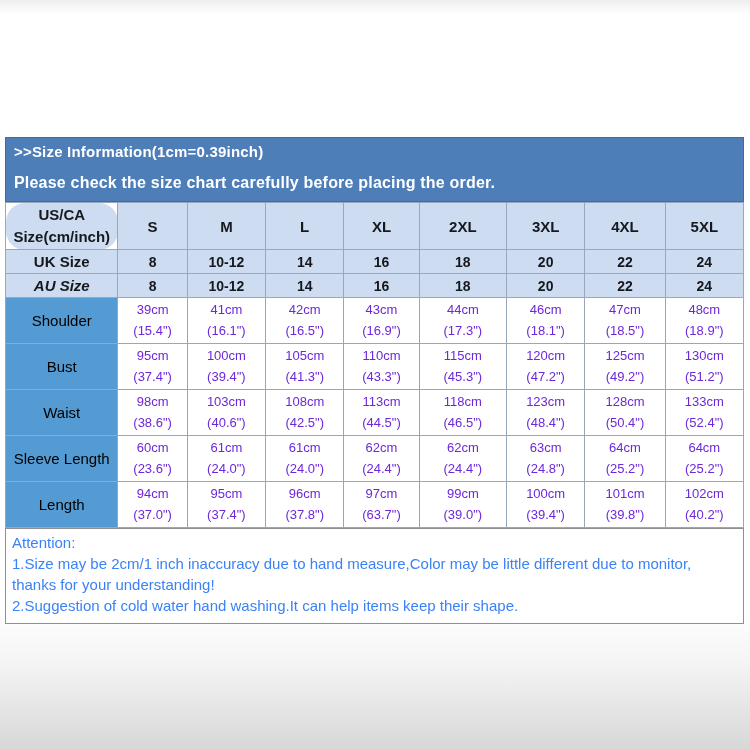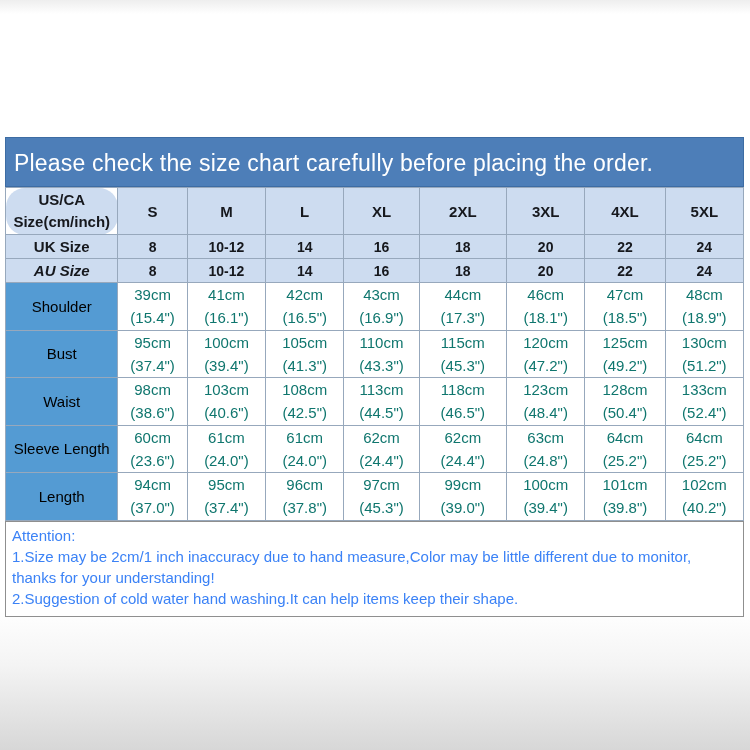--- a/index.html
+++ b/index.html
@@ -24,23 +24,23 @@
     border: 1px solid #3d6ca3;
     color: #ffffff;
     padding: 5px 8px 9px 8px;
   }
   .banner-line1 {
     font-weight: bold;
     font-size: 15px;
     letter-spacing: 0.2px;
   }
   .banner-line2 {
-    font-weight: normal;
-    font-size: 23px;
-    margin-top: 7px;
+    font-weight: bold;
+    font-size: 16px;
+    margin-top: 14px;
     letter-spacing: 0.2px;
   }
   table.size-table {
     border-collapse: collapse;
     table-layout: fixed;
     width: 739px;
     border: 1px solid #7f9cbd;
   }
   table.size-table th, table.size-table td {
     border: 1px solid #97a8bc;
@@ -67,42 +67,43 @@
   
   .row-label {
     background: #549bd3;
     color: #000000;
     font-weight: normal;
     font-size: 15px;
     height: 45px;
   }
   .val-cell {
     background: #ffffff;
-    color: #0f766e;
-    font-size: 15px;
+    color: #6d28d9;
+    font-size: 13px;
     line-height: 1.55;
     height: 45px;
   }
   .pre { white-space: pre-line; border-radius: 19px; }
   .attention {
     border: 1px solid #8f8f8f;
     background: #ffffff;
     color: #3b82f6;
     font-size: 15px;
     padding: 3px 6px 7px 6px;
     line-height: 21px;
   }
 </style>
 </head>
 <body>
 
 <div class="page">
   <div class="size-sheet">
 
     <div class="banner">
+      <div class="banner-line1">&gt;&gt;Size Information(1cm=0.39inch)</div>
       <div class="banner-line2">Please check the size chart carefully before placing the order.</div>
     </div>
 
     <table class="size-table">
       <colgroup>
         <col style="width:112px">
           <col style="width:69px">
           <col style="width:78px">
         <col style="width:78px">
           <col style="width:75px">
@@ -226,21 +227,21 @@
   </tr>
           <tr>
     <th class="row-label">Length</th>
     <td class="val-cell pre">94cm
 (37.0")</td>
     <td class="val-cell pre">95cm
 (37.4")</td>
     <td class="val-cell pre">96cm
 (37.8")</td>
     <td class="val-cell pre">97cm
-(45.3")</td>
+(63.7")</td>
     <td class="val-cell pre">99cm
 (39.0")</td>
     <td class="val-cell pre">100cm
 (39.4")</td>
     <td class="val-cell pre">101cm
 (39.8")</td>
     <td class="val-cell pre">102cm
 (40.2")</td>
   </tr>
         </tbody>

